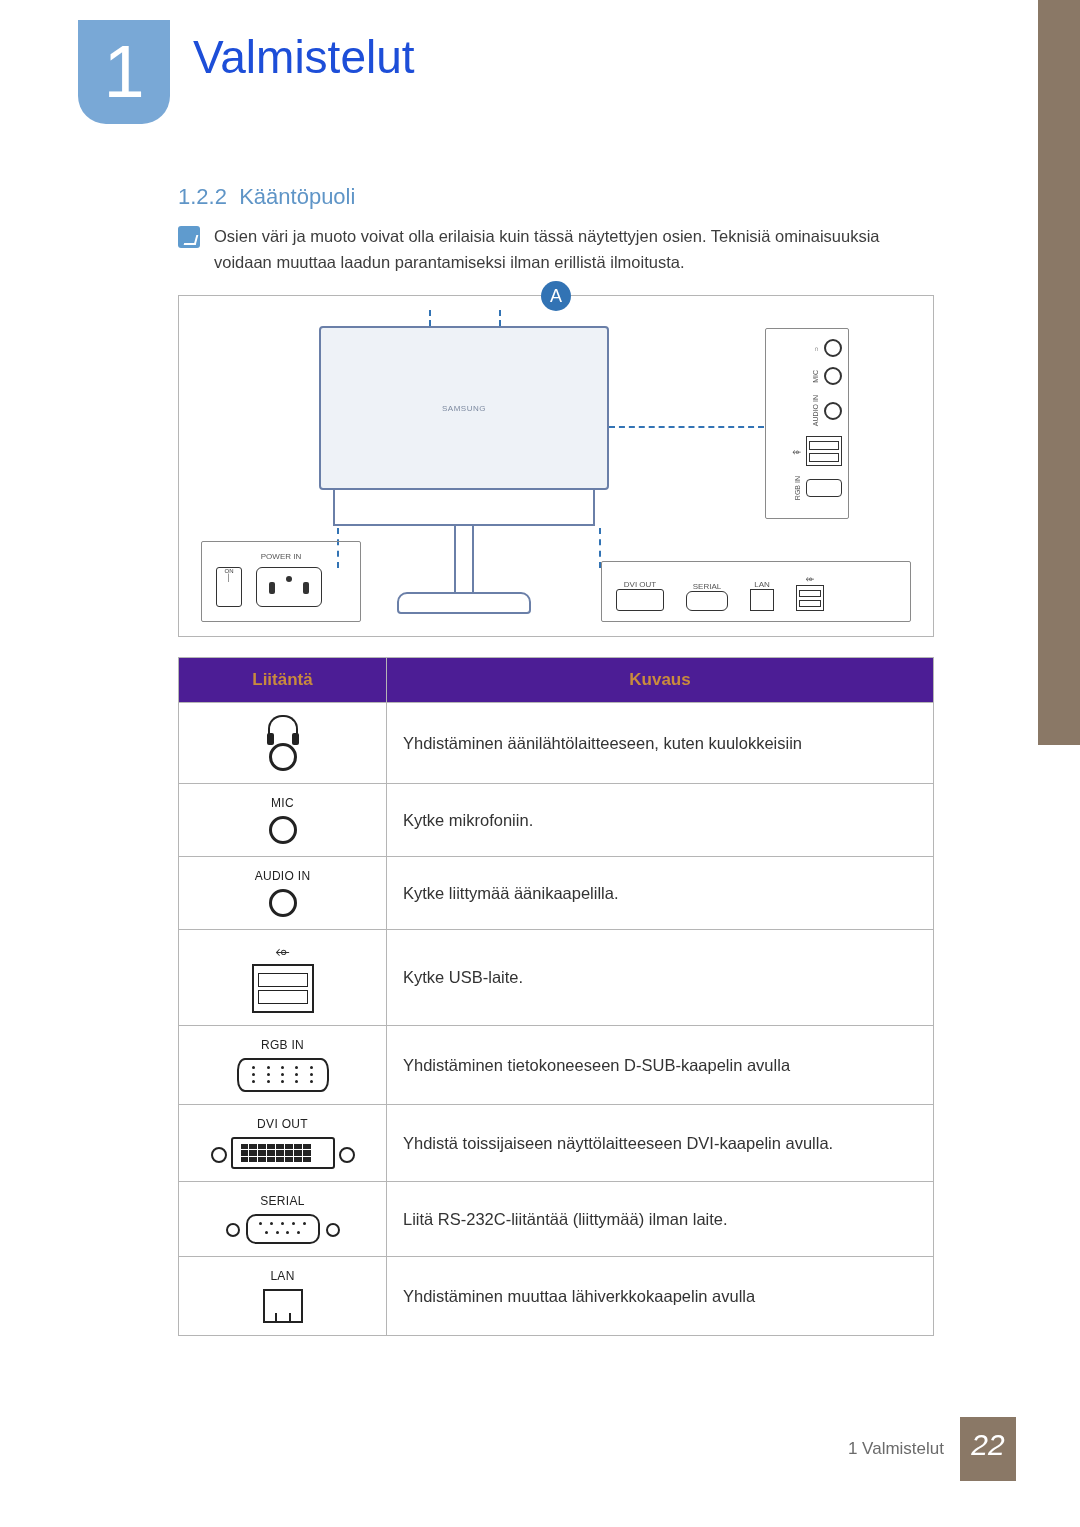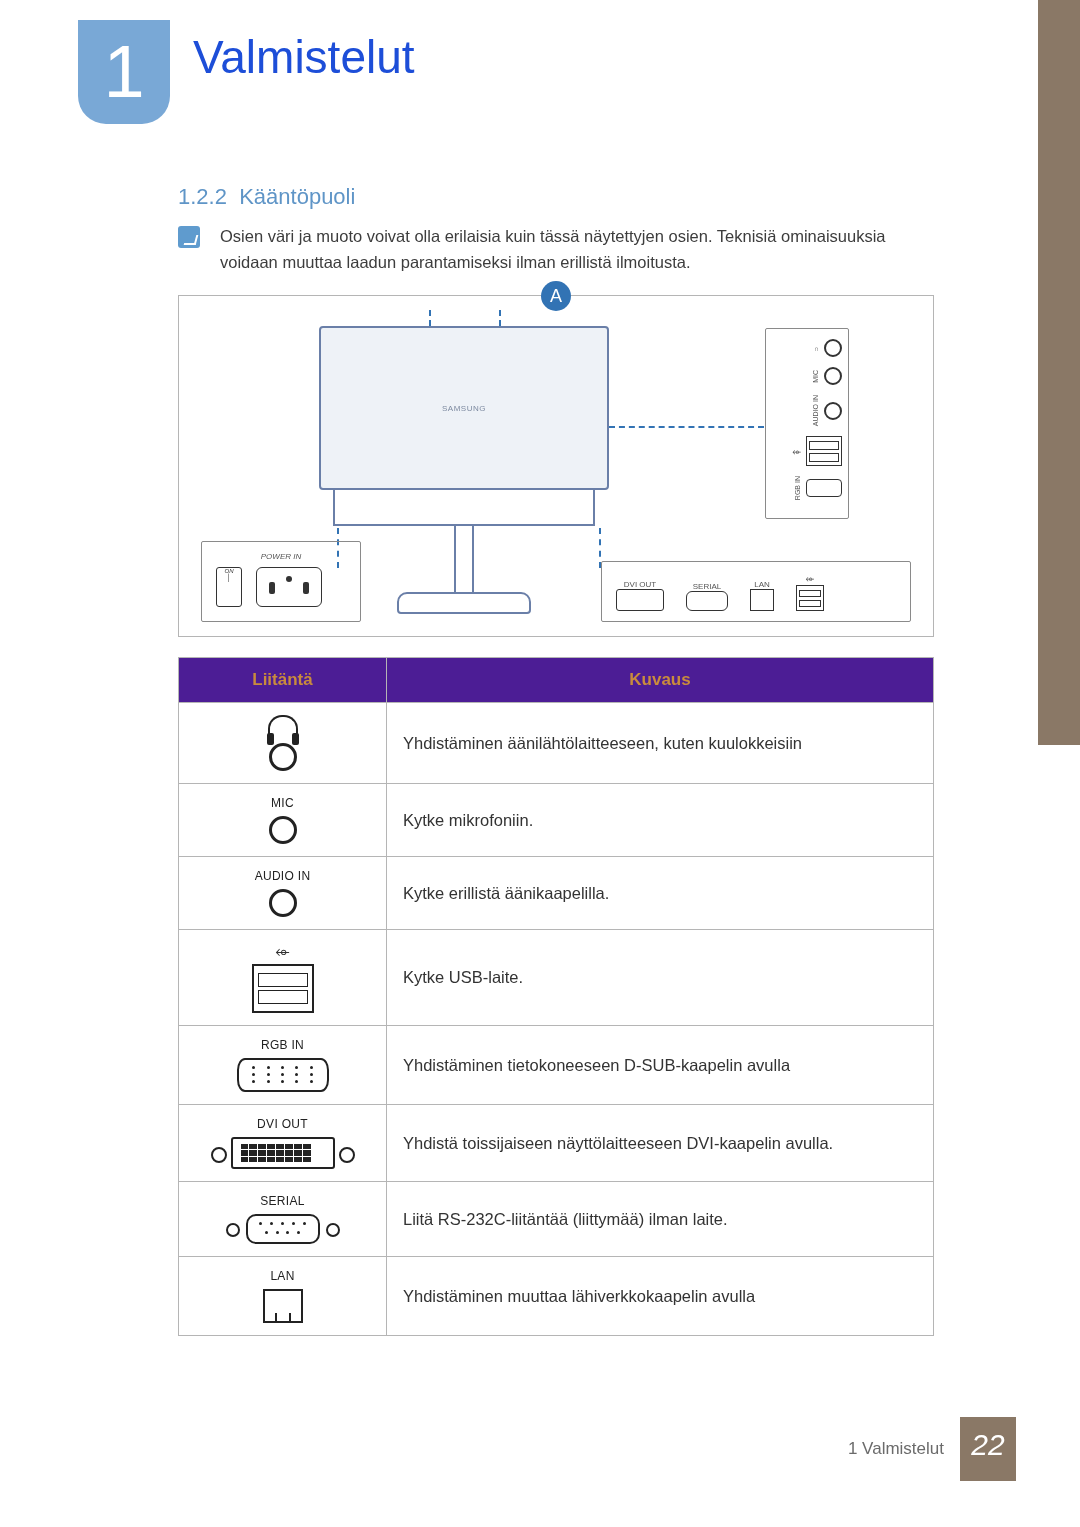--- a/index.html
+++ b/index.html
@@ -51,21 +51,21 @@
     width: 756px;
   }
   .subheading {
     font-size: 22px;
     color: #5f95c7;
     margin-bottom: 14px;
   }
   .note-row {
     display: flex;
     align-items: flex-start;
-    gap: 20px;
+    gap: 14px;
     font-size: 16.5px;
     line-height: 1.55;
     color: #3d3d3d;
     margin-bottom: 20px;
   }
   .note-icon {
     width: 22px;
     height: 22px;
     background: #5f9bce;
     border-radius: 3px;
@@ -184,21 +184,21 @@
   .vga-sm {
     width: 34px; height: 16px; border: 1.5px solid #333; border-radius: 4px; position:relative;
   }
   .power-panel, .bottom-panel {
     position: absolute;
     bottom: 14px;
     border: 1.5px solid #8a8a8a;
     border-radius: 2px;
     padding: 10px 14px 10px 14px;
   }
-  .power-panel { left: 22px; width: 130px; font-style: italic; }
+  .power-panel { left: 22px; width: 130px; }
   .bottom-panel { right: 22px; width: 280px; display:flex; gap:22px; align-items:flex-end; }
   .plabel { font-size: 8px; color:#555; text-align:center; margin-bottom:6px; }
   .switch {
     display:inline-block; width:24px; height:38px; border:1.5px solid #333; border-radius:3px; vertical-align:top; margin-right:10px;
     font-size:7px; text-align:center;
   }
   .iec {
     display:inline-block; width:64px; height:38px; border:1.5px solid #333; border-radius:6px; position:relative;
   }
   .iec::before, .iec::after, .iec .mid {
@@ -410,21 +410,21 @@
           <div class="port-label">MIC</div>
           <div class="jack"></div>
         </td>
         <td>Kytke mikrofoniin.</td>
       </tr>
       <tr>
         <td class="icon-cell">
           <div class="port-label">AUDIO IN</div>
           <div class="jack"></div>
         </td>
-        <td>Kytke erillistä äänikaapelilla.</td>
+        <td>Kytke liittymää äänikaapelilla.</td>
       </tr>
       <tr>
         <td class="icon-cell">
           <div class="usb-glyph">⬰</div>
           <div class="usb-port">
               <div></div>
               <div></div>
             </div>
         </td>
         <td>Kytke USB-laite.</td>

